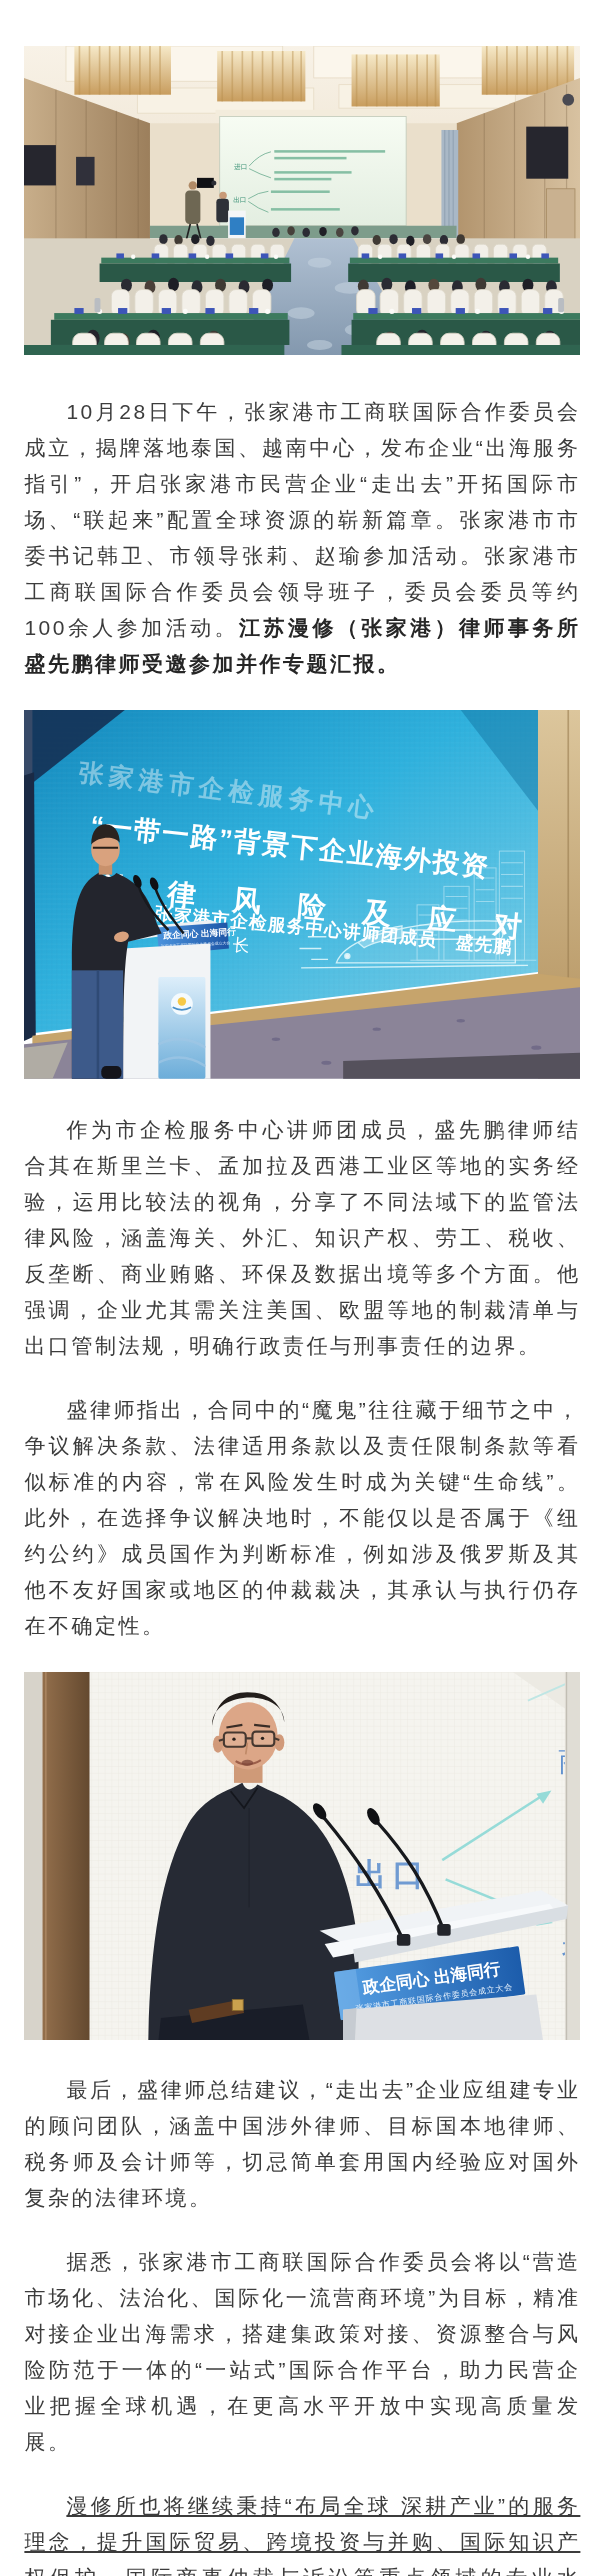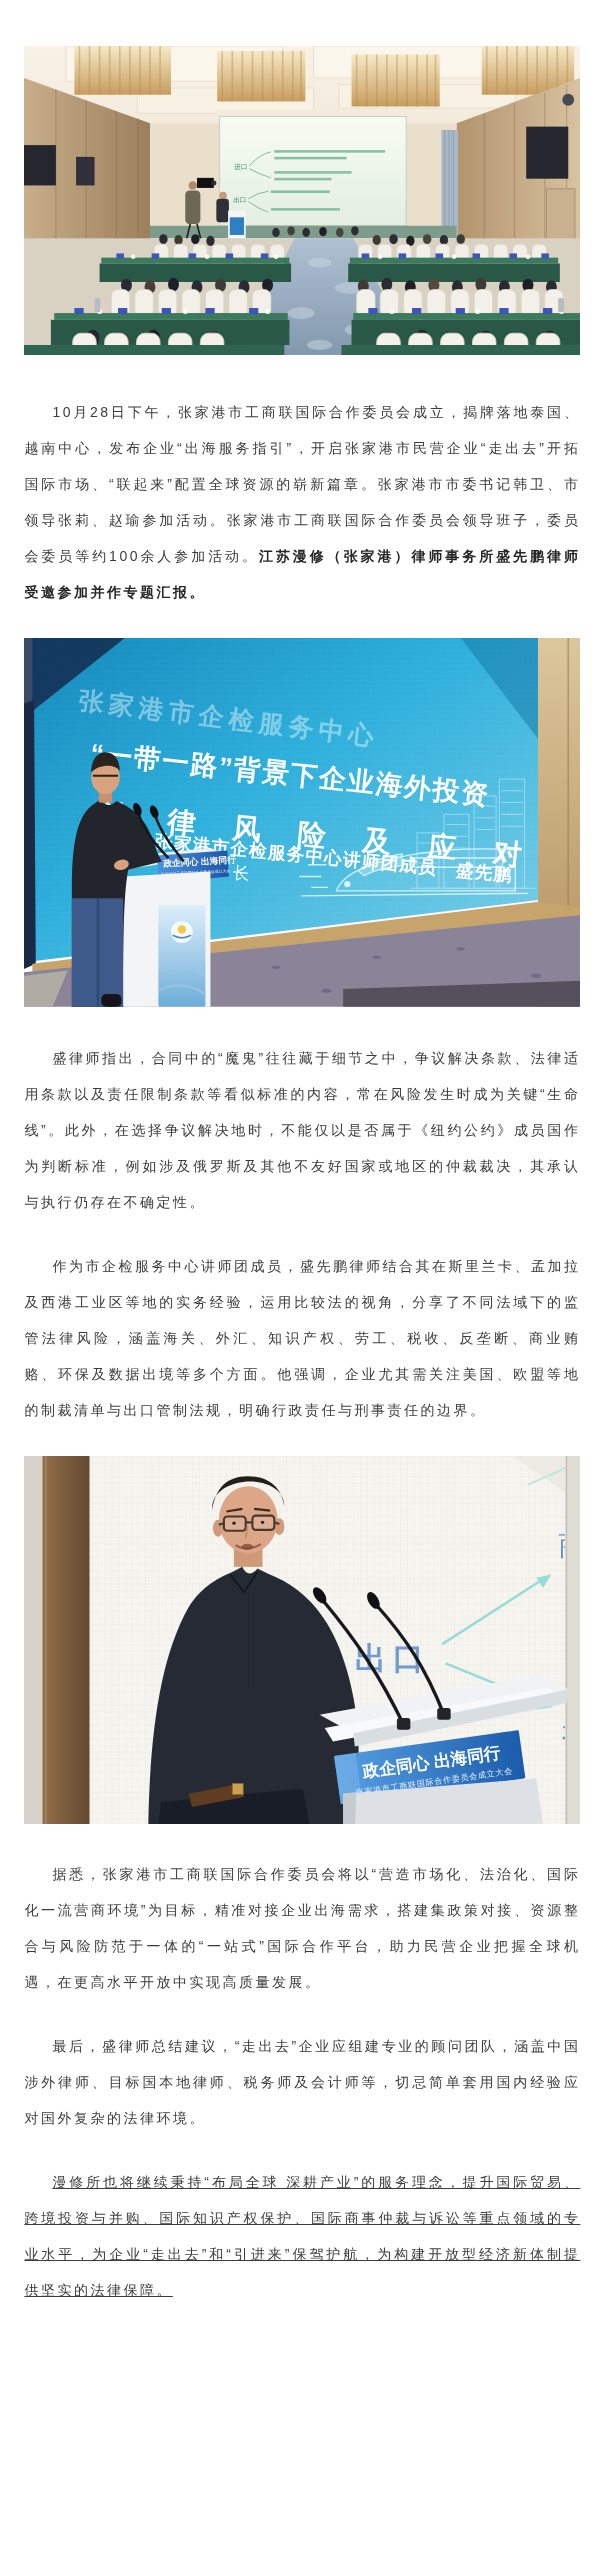--- a/index.html
+++ b/index.html
@@ -1,19 +1,19 @@
 <!DOCTYPE html>
 <html style="font-size:13.4px"><head>
 <meta charset="utf-8">
 <style>
   html,body{margin:0;padding:0;background:#ffffff;}
   body{width:605px;font-family:"Liberation Sans","DejaVu Sans",sans-serif;}
   .article{width:556px;padding:46px 24.4px 48px 24.4px;}
   .para{
-    font-size:14px;line-height:36px;letter-spacing:2.5px;color:#3c3c3c;
+    font-size:21px;line-height:36px;letter-spacing:2.5px;color:#3c3c3c;
     text-align:justify;text-indent:2em;margin:0 0 28px 0;
     font-family:"Liberation Sans","DejaVu Sans",sans-serif;
   }
   .para:last-child{margin-bottom:0;text-decoration:underline;}
   .para strong{font-weight:bold;color:#262626;}
   .photo{display:block;width:556px;height:auto;}
   .photo-wrap{font-size:0;line-height:0;}
   #photo1-wrap{margin:0 0 39px 0;}
   #photo2-wrap{margin:0 0 33px 0;}
   #photo3-wrap{margin:0 0 32px 0;}
@@ -412,23 +412,23 @@
 
     <g stroke="#17191d" fill="none">
       <path d="M172,262 C156,246 142,228 136,208" stroke-width="3"></path>
       <path d="M190,266 C176,248 162,230 156,211" stroke-width="3"></path>
       <ellipse cx="135" cy="204" rx="4.5" ry="8" fill="#101114" stroke="none" transform="rotate(-22 135 204)"></ellipse>
       <ellipse cx="155" cy="207" rx="4.5" ry="8" fill="#101114" stroke="none" transform="rotate(-22 155 207)"></ellipse>
     </g>
   </svg>
   </div>
 
+  <p class="para"><span>作为市企检服务中心讲师团成员，盛先鹏律师结合其在斯里兰卡、孟加拉及西港工业区等地的实务经验，运用比较法的视角，分享了不同法域下的监管法律风险，涵盖海关、外汇、知识产权、劳工、税收、反垄断、商业贿赂、环保及数据出境等多个方面。他强调，企业尤其需关注美国、欧盟等地的制裁清单与出口管制法规，明确行政责任与刑事责任的边界。</span></p>
+
   <p class="para"><span>盛律师指出，合同中的“魔鬼”往往藏于细节之中，争议解决条款、法律适用条款以及责任限制条款等看似标准的内容，常在风险发生时成为关键“生命线”。此外，在选择争议解决地时，不能仅以是否属于《纽约公约》成员国作为判断标准，例如涉及俄罗斯及其他不友好国家或地区的仲裁裁决，其承认与执行仍存在不确定性。</span></p>
-
-  <p class="para"><span>作为市企检服务中心讲师团成员，盛先鹏律师结合其在斯里兰卡、孟加拉及西港工业区等地的实务经验，运用比较法的视角，分享了不同法域下的监管法律风险，涵盖海关、外汇、知识产权、劳工、税收、反垄断、商业贿赂、环保及数据出境等多个方面。他强调，企业尤其需关注美国、欧盟等地的制裁清单与出口管制法规，明确行政责任与刑事责任的边界。</span></p>
 
   <div class="photo-wrap" id="photo3-wrap">
   <svg class="photo" viewBox="0 0 662 439" preserveAspectRatio="none" aria-hidden="true">
     <defs>
       <pattern id="p3grid" width="8" height="8" patternUnits="userSpaceOnUse">
         <path d="M8,0 H0 V8" stroke="#e6e4da" stroke-width="1" fill="none"></path>
       </pattern>
       <linearGradient id="p3wood" x1="0" y1="0" x2="1" y2="0">
         <stop offset="0" stop-color="#936f4c"></stop>
             <stop offset="1" stop-color="#64492f"></stop>
@@ -505,20 +505,20 @@
       <path d="M452,320 C424,262 396,220 356,172" stroke="#17191d" stroke-width="4"></path>
       <path d="M500,308 C478,252 454,216 420,178" stroke="#17191d" stroke-width="4"></path>
       <ellipse cx="352" cy="166" rx="6" ry="11" fill="#101114" transform="rotate(-35 352 166)"></ellipse>
       <ellipse cx="416" cy="172" rx="6" ry="11" fill="#101114" transform="rotate(-30 416 172)"></ellipse>
       <rect x="444" y="312" width="16" height="14" rx="3" fill="#23252b"></rect>
       <rect x="492" y="300" width="16" height="14" rx="3" fill="#23252b"></rect>
     </g>
   </svg>
   </div>
 
+  <p class="para"><span>最后，盛律师总结建议，“走出去”企业应组建专业的顾问团队，涵盖中国涉外律师、目标国本地律师、税务师及会计师等，切忌简单套用国内经验应对国外复杂的法律环境。</span></p>
+
   <p class="para"><span>据悉，张家港市工商联国际合作委员会将以“营造市场化、法治化、国际化一流营商环境”为目标，精准对接企业出海需求，搭建集政策对接、资源整合与风险防范于一体的“一站式”国际合作平台，助力民营企业把握全球机遇，在更高水平开放中实现高质量发展。</span></p>
 
-  <p class="para"><span>最后，盛律师总结建议，“走出去”企业应组建专业的顾问团队，涵盖中国涉外律师、目标国本地律师、税务师及会计师等，切忌简单套用国内经验应对国外复杂的法律环境。</span></p>
-
   <p class="para"><span>漫修所也将继续秉持“布局全球 深耕产业”的服务理念，提升国际贸易、跨境投资与并购、国际知识产权保护、国际商事仲裁与诉讼等重点领域的专业水平，为企业“走出去”和“引进来”保驾护航，为构建开放型经济新体制提供坚实的法律保障。</span></p>
 
 </div>
 
 
 </body></html>

